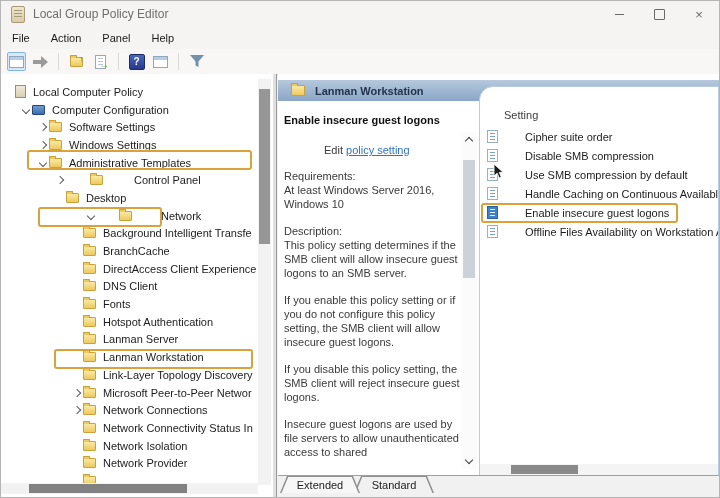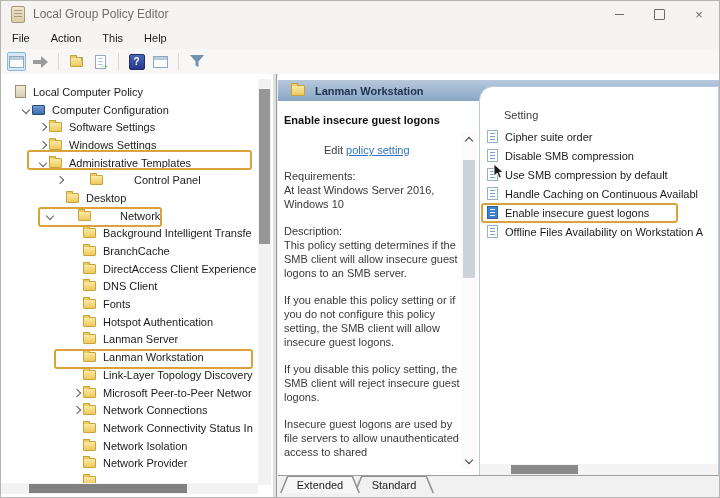--- a/index.html
+++ b/index.html
@@ -71,21 +71,21 @@
   .desc-scroll{position:absolute;left:183px;width:16px;top:58px;bottom:28px;background:#fbfbfb;}
   .ds-up{position:absolute;top:2px;left:0;right:0;height:14px;display:flex;align-items:center;justify-content:center;}
   .ds-down{position:absolute;bottom:2px;left:0;right:0;height:14px;display:flex;align-items:center;justify-content:center;}
   .ds-up .chev{transform:rotate(-135deg);border-color:#3c3c3c;}
   .ds-down .chev{transform:rotate(45deg);border-color:#3c3c3c;}
   .ds-thumb{position:absolute;left:2px;right:2px;top:28px;height:118px;background:#ccd2d9;}
 
   .settings-panel{position:absolute;left:201px;top:12px;right:0;bottom:21px;background:#fff;border:1px solid #b9cdde;border-top-left-radius:14px;box-sizing:border-box;overflow:hidden;text-align:right;}
   .col-header{position:absolute;left:24px;top:22px;font-size:11px;color:#3c3c3c;}
   .set-list{position:absolute;left:0;right:0;top:40px;white-space:nowrap;}
-  .set-row{height:19px;display:flex;align-items:center;padding-left:7px;font-size:11px;color:#1c1c1c;}
+  .set-row{height:19px;display:flex;align-items:center;padding-left:7px;font-size:11px;color:#1c1c1c;gap:20px;}
   .pi{width:11px;height:13px;background:#fff;border:1px solid #98b0c8;box-sizing:border-box;position:relative;margin-right:7px;flex:0 0 auto;}
   .pi::before{content:"";position:absolute;left:2px;right:2px;top:2px;height:8px;
     background:repeating-linear-gradient(to bottom,#7aa0c8 0 1px,transparent 1px 3px);}
   .pi.selected{background:#3e82cc;border-color:#2b62a4;}
   .pi.selected::before{background:repeating-linear-gradient(to bottom,#eaf2fb 0 1px,transparent 1px 3px);}
   .panel-hscroll{position:absolute;left:0;right:0;bottom:0;height:11px;background:#f4f4f4;}
   .panel-hthumb{position:absolute;top:1px;bottom:1px;left:31px;width:67px;background:#8a8a8a;}
 
   
   .tabstrip{position:absolute;left:0;right:0;bottom:0;height:21px;background:#f1f1f1;border-top:1px solid #9f9f9f;display:flex;padding-left:2px;margin-top:36px;}
@@ -117,21 +117,21 @@
         </div>
       <div class="win-btn">
           <span class="glyph-close">×</span>
         </div>
     </div>
   </div>
 
   <div class="menubar">
       <span class="menu-item">File</span>
       <span class="menu-item">Action</span>
-      <span class="menu-item">This</span>
+      <span class="menu-item">Panel</span>
       <span class="menu-item">Help</span>
     </div>
 
   <div class="toolbar">
     <div class="tb-ico">
       <svg width="15" height="12" viewBox="0 0 15 12">
           <path d="M7 0 L0 6 L7 12 L7 8 L15 8 L15 4 L7 4 Z" fill="#3b7fd4"></path>
         </svg>
     </div>
     <div class="tb-ico">
@@ -208,21 +208,21 @@
             <span class="chev right"></span>
           </span>
           <span class="ti ico-folder"></span>
           <span>Control Panel</span>
         </div>
         <div class="tree-row" style="padding-left: 53px;">
           <span class="chev-slot"></span>
           <span class="ti ico-folder"></span>
           <span>Desktop</span>
         </div>
-        <div class="tree-row" style="padding-left: 43px; gap: 22px;">
+        <div class="tree-row" style="padding-left: 84px; gap: 22px;">
           <span class="chev-slot">
             <span class="chev down"></span>
           </span>
           <span class="ti ico-folder"></span>
           <span>Network</span>
         </div>
         <div class="tree-row" style="padding-left: 70px;">
           <span class="chev-slot"></span>
           <span class="ti ico-folder"></span>
           <span>Background Intelligent Transfe</span>

